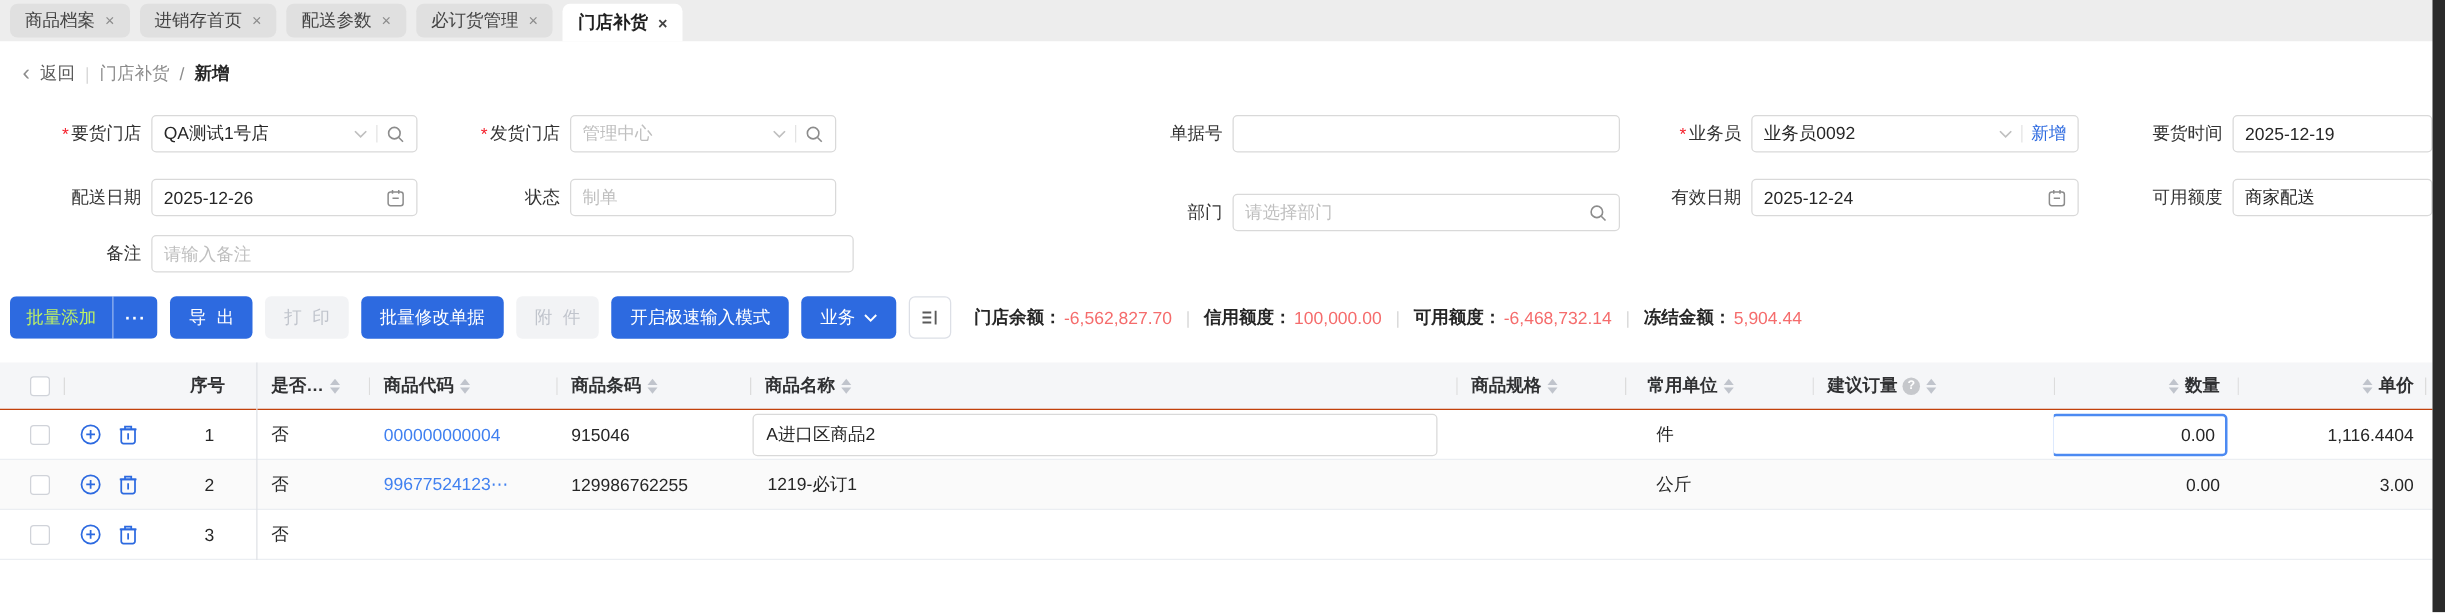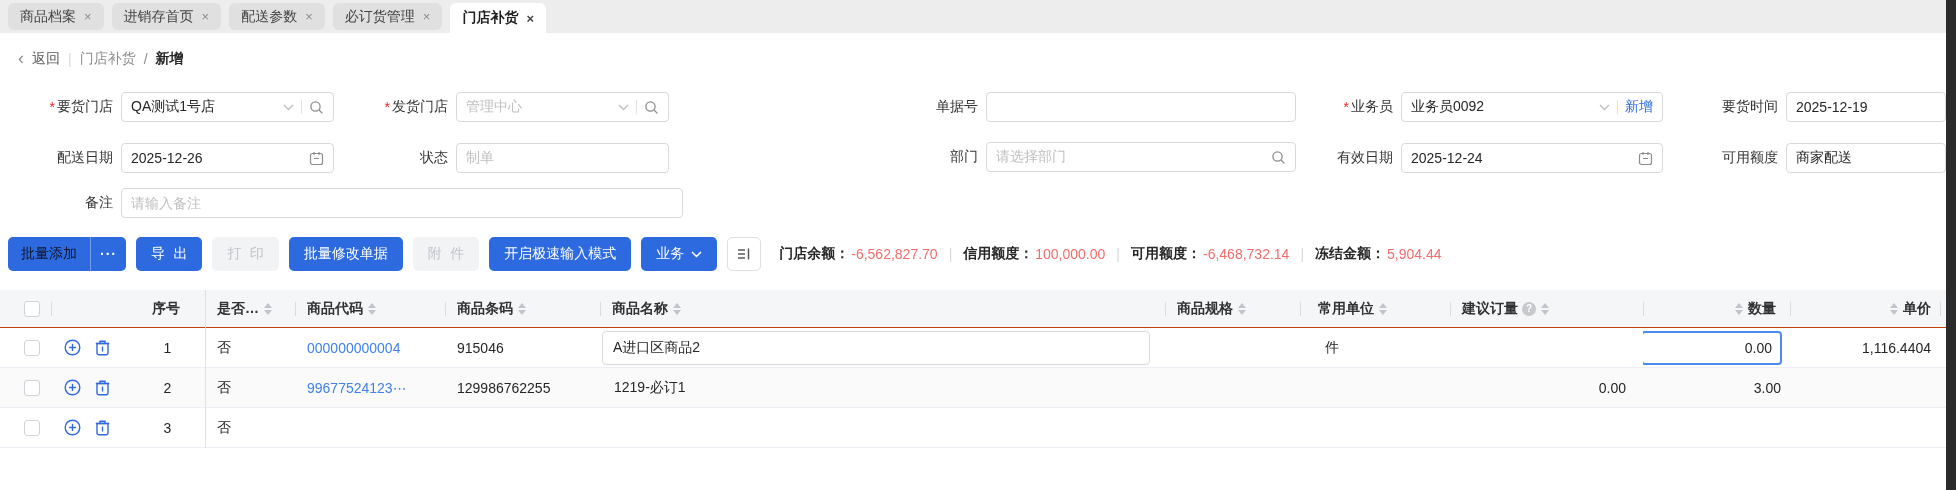--- a/index.html
+++ b/index.html
@@ -36,21 +36,21 @@
   .fctrl input.bare{border:none;outline:none;flex:1;min-width:0;font:inherit;color:#262626;padding:0;background:transparent;}
   .fctrl input.bare::placeholder{color:#bfbfbf;}
   .linknew{color:#2d6ae0;white-space:nowrap;cursor:pointer;}
   
   .toolbar{position:absolute;left:8px;top:237px;height:34px;display:flex;align-items:center;gap:10px;white-space:nowrap;}
   .btn{height:34px;border:none;border-radius:5px;padding:0 15px;font-size:14px;display:flex;align-items:center;
     justify-content:center;cursor:pointer;font-family:Liberation Mono, monospace;}
   .btn-primary{background:#2d6ae0;color:#fff;}
   .btn-disabled{background:#f2f3f5;color:#c0c4cc;cursor:default;}
   .split{display:flex;height:34px;border-radius:5px;overflow:hidden;}
-  .split .seg-main{background:#2d6ae0;color:#0f172a;display:flex;align-items:center;padding:0 13px;cursor:pointer;}
+  .split .seg-main{background:#2d6ae0;color:#bef264;display:flex;align-items:center;padding:0 13px;cursor:pointer;}
   .split .seg-more{background:#2d6ae0;color:#fff;display:flex;align-items:center;padding:0 9px;cursor:pointer;
     border-left:1px solid rgba(255,255,255,.35);font-weight:bold;letter-spacing:1px;}
   .btn .chev{margin-left:7px;display:flex;}
   .iconbtn{width:34px;height:34px;border:1px solid #dcdfe6;border-radius:5px;background:#fff;display:flex;
     align-items:center;justify-content:center;cursor:pointer;}
   .balance{display:flex;align-items:center;margin-left:8px;}
   .balance .blabel{font-weight:bold;color:#262626;}
   .balance .bval{color:#f56c6c;margin-left:2px;}
   .balance .bdiv{color:#d9d9d9;margin:0 11px;}
   
@@ -207,21 +207,21 @@
     </div>
   </div>
 
   <div class="fgroup" style="left:340px;top:143px;width:329px;">
     <span class="flabel" style="width:108px;">状态</span>
     <div class="fctrl">
       <span class="val muted">制单</span>
     </div>
   </div>
 
-  <div class="fgroup" style="left:860px;top:142px;width:436px;">
+  <div class="fgroup" style="left:860px;top:155px;width:436px;">
     <span class="flabel" style="width:118px;">部门</span>
     <div class="fctrl">
       <span class="val ph">请选择部门</span>
       <svg width="15" height="15" viewBox="0 0 15 15">
           <circle cx="6.5" cy="6.5" r="4.6" fill="none" stroke="#8c8c8c" stroke-width="1.3"></circle>
           <line x1="10" y1="10" x2="13.4" y2="13.4" stroke="#8c8c8c" stroke-width="1.3"></line>
         </svg>
     </div>
   </div>
 
@@ -419,20 +419,21 @@
           </svg>
       </div>
       <div class="cell c3">2</div>
       <div class="cell c4">否</div>
       <div class="cell c5">
           <span class="blue-link">99677524123⋯</span>
         </div>
       <div class="cell c6">129986762255</div>
       <div class="cell c7" style="padding-left:14px;">1219-必订1</div>
       <div class="cell c8"></div>
+      <div class="cell c9">公斤</div>
       <div class="cell c10"></div>
       <div class="cell c11">0.00</div>
       <div class="cell c12">3.00</div>
     </div>
 
     <div class="trow">
       <div class="cell c1">
           <span class="cbx"></span>
         </div>
       <div class="cell c2">

